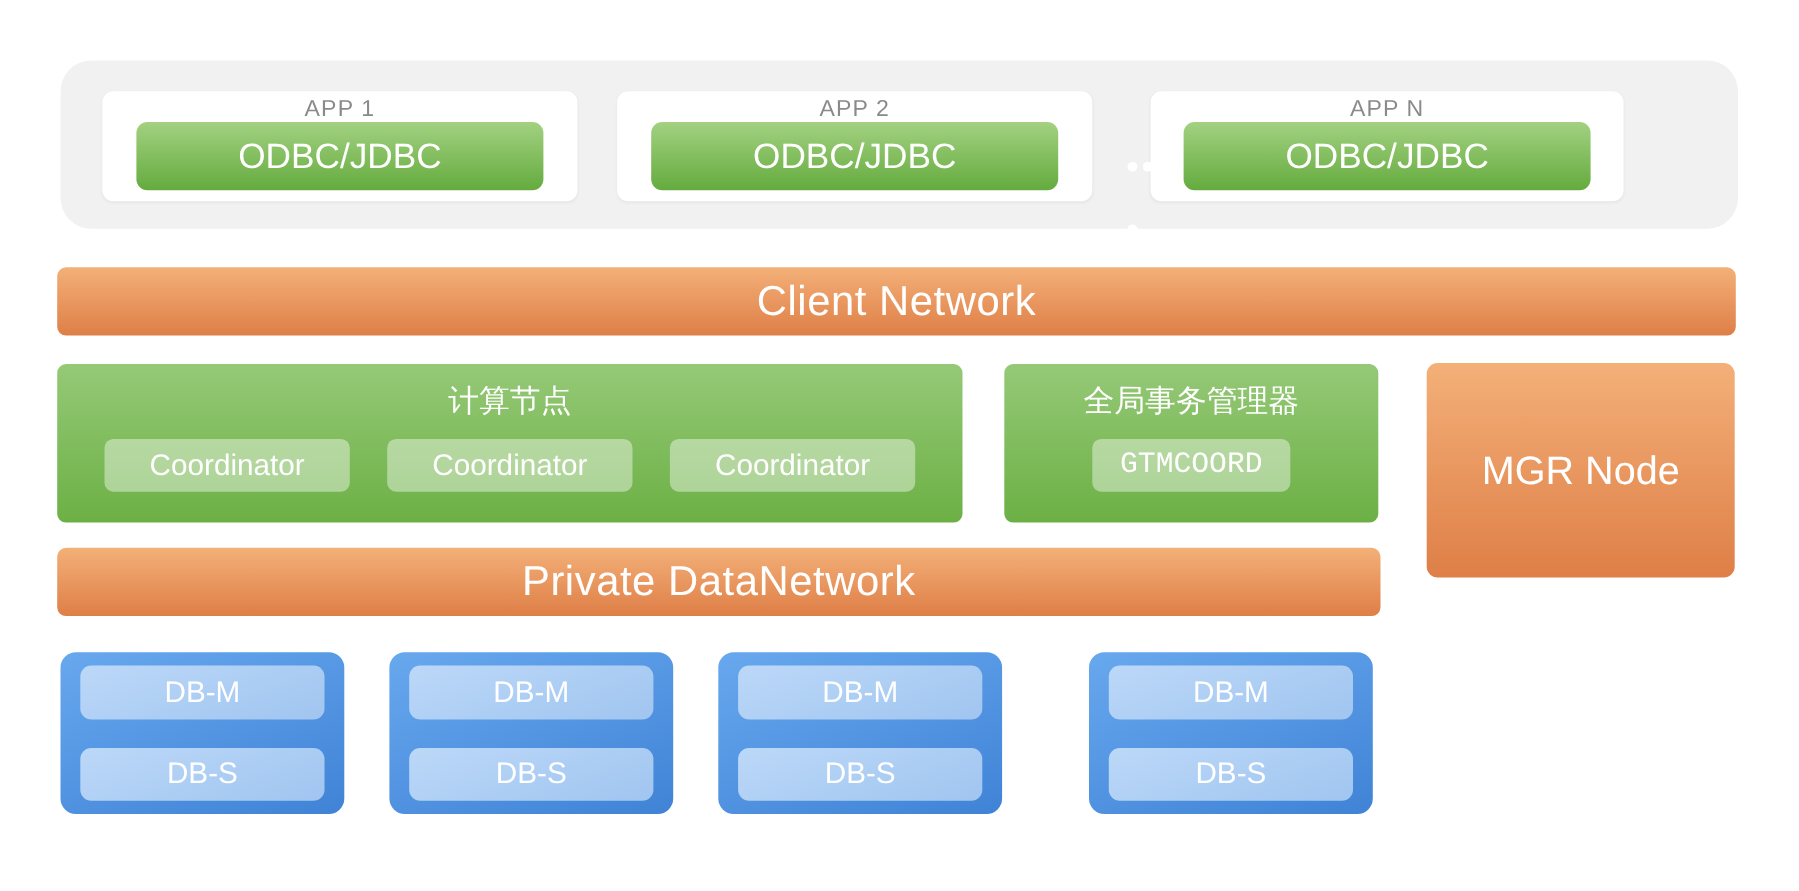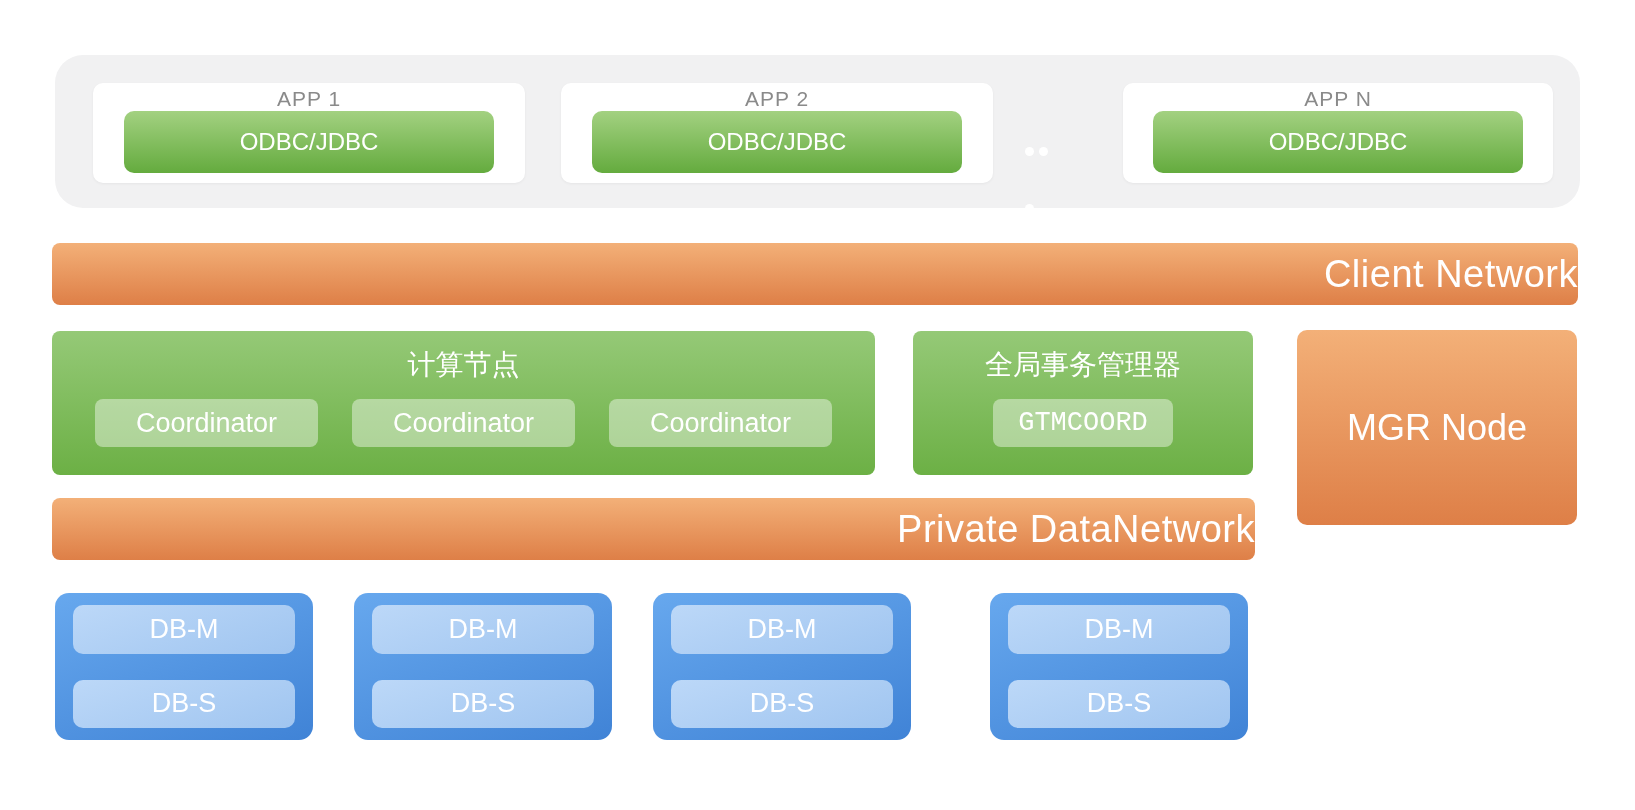--- a/index.html
+++ b/index.html
@@ -8,30 +8,30 @@
     font-family:"Liberation Sans",sans-serif;-webkit-font-smoothing:antialiased;
   }
   .abs{position:absolute;box-sizing:border-box;}
   
   .app-container{left:55px;top:55px;width:1525px;height:153px;background:#f1f1f2;border-radius:28px;}
   .app-card{position:absolute;top:28px;height:100px;background:#ffffff;border-radius:10px;
     box-shadow:0 1px 3px rgba(0,0,0,0.05);display:flex;flex-direction:column;align-items:center;
     padding:4px 0 10px 0;box-sizing:border-box;}
   .app-label{flex:1;display:flex;align-items:center;font-size:21px;color:#8a8a8a;letter-spacing:1px;}
   .odbc-btn{width:370px;height:64px;border-radius:10px;display:flex;align-items:center;justify-content:center;
-    color:#fff;font-size:24px;}
+    color:#fff;font-size:32px;}
   .dot{position:absolute;width:9px;height:9px;border-radius:50%;background:#ffffff;}
   
   .grad-orange{background:linear-gradient(180deg,#f3b078 0%,#de7f47 100%);}
   .grad-green-box{background:linear-gradient(180deg,#95c977 0%,#6cb045 100%);}
   .grad-green-btn{background:linear-gradient(180deg,#a3d181 0%,#64ab3e 100%);}
   .grad-blue-box{background:linear-gradient(160deg,#67a8ee 0%,#4083d6 100%);}
   .grad-blue-chip{background:linear-gradient(160deg,#bcd8f8 0%,#a0c5f0 100%);}
   
-  .net-bar{border-radius:8px;display:flex;align-items:center;justify-content:flex-end;
+  .net-bar{border-radius:8px;display:flex;align-items:center;justify-content:center;
     color:#ffffff;font-size:38px;letter-spacing:0.5px;}
   .client-bar{left:52px;top:243px;width:1526px;height:62px;}
   .private-bar{left:52px;top:498px;width:1203px;height:62px;}
   
   .green-box{border-radius:8px;color:#ffffff;}
   .compute-box{left:52px;top:331px;width:823px;height:144px;}
   .gtm-box{left:913px;top:331px;width:340px;height:144px;font-family:Liberation Mono, monospace;}
   .green-box .box-title{height:68px;display:flex;align-items:center;justify-content:center;font-size:28px;}
   .chip-row{display:flex;gap:34px;padding:0 43px;}
   .green-chip{width:223px;height:48px;border-radius:8px;background:rgba(255,255,255,0.42);
@@ -55,21 +55,21 @@
 
   <div class="abs app-container">
     <div class="app-card" style="left:38px;width:432px;">
       <div class="app-label">APP 1</div>
       <div class="odbc-btn grad-green-btn">ODBC/JDBC</div>
     </div>
     <div class="app-card" style="left:506px;width:432px;">
       <div class="app-label">APP 2</div>
       <div class="odbc-btn grad-green-btn">ODBC/JDBC</div>
     </div>
-    <div class="app-card" style="left:1068px;width:430px;">
+    <div class="app-card" style="left:991px;width:430px;">
       <div class="app-label">APP N</div>
       <div class="odbc-btn grad-green-btn">ODBC/JDBC</div>
     </div>
     <div class="dot" style="left:970px;top:92px;"></div>
     <div class="dot" style="left:984px;top:92px;"></div>
     <div class="dot" style="left:970px;top:149px;"></div>
   </div>
 
   <div class="abs net-bar grad-orange client-bar">
     <span>Client Network</span>

